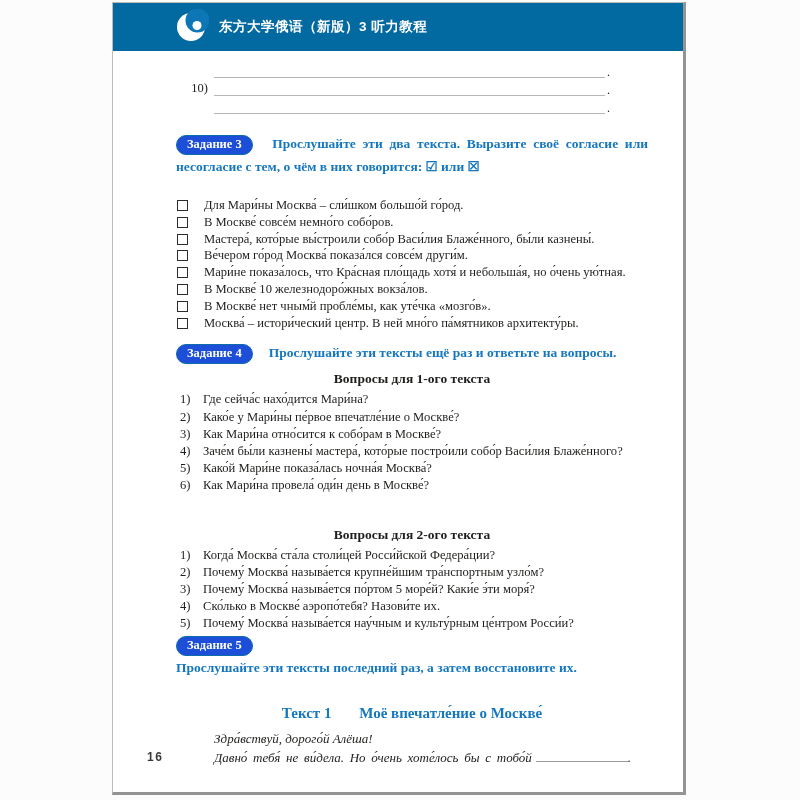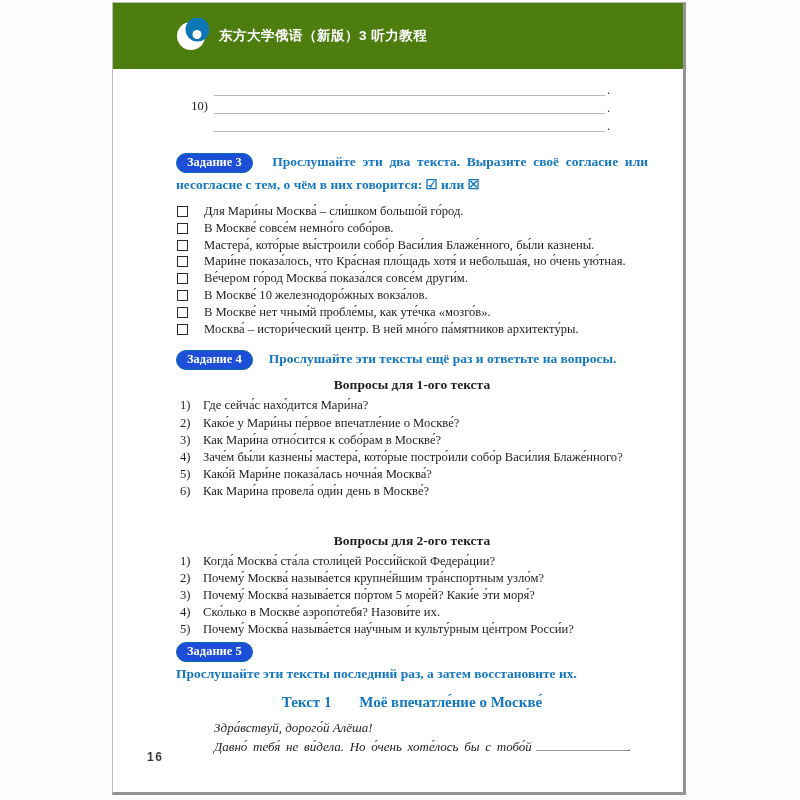--- a/index.html
+++ b/index.html
@@ -9,21 +9,21 @@
     font-family:"Liberation Serif","DejaVu Serif",serif;
     color:#1e1e1c;
   }
   .page{
     position:absolute;left:112px;top:2px;width:574px;height:793px;
     box-sizing:border-box;background:#ffffff;
     border-top:1px solid #bdbdbd;border-left:1px solid #bdbdbd;
     border-right:3px solid #949494;border-bottom:3px solid #949494;
   }
   .hdr{
-    height:66px;background:#4d7c0f;display:flex;align-items:center;
+    height:48px;background:#0369a1;display:flex;align-items:center;
     padding-left:60px;gap:10px;box-sizing:border-box;
   }
   .hdr-title{
     color:#ffffff;font-family:"Liberation Sans","DejaVu Sans",sans-serif;
     font-weight:bold;font-size:13.5px;letter-spacing:.5px;
   }
   .content{padding:0 35px 0 63px;}
   
   .fills{margin-top:10px;margin-right:38px;}
   .fi-row{display:flex;align-items:flex-end;height:17px;margin-bottom:1px;}
@@ -36,33 +36,33 @@
   .mt4{margin-top:10px;}
   .mt5{}
   .badge{
     display:inline-block;background:#1d4ed8;color:#ffffff;font-weight:bold;
     font-size:12.5px;line-height:15px;padding:1px 10px 2px;border-radius:10px;
     border:1px solid #0c6bab;margin-right:12px;white-space:nowrap;
   }
   .instr{color:#1577be;font-weight:bold;font-size:13.5px;}
   .nowrap{white-space:nowrap;}
   
-  .chk-list{margin-top:8px;}
+  .chk-list{margin-top:20px;}
   .chk-row{display:flex;align-items:flex-start;line-height:16.8px;font-size:12.6px;}
   .chk-box{width:9px;height:9px;border:1.2px solid #2c2c2c;margin:3px 16px 0 1px;flex:none;}
   
   .sec-heading{text-align:center;font-weight:bold;font-size:13.5px;margin:6px 0 4px;line-height:17px;}
   .sec-heading.gap{margin-top:31px;}
   .q-list{margin-top:2px;}
   .q-row{display:flex;align-items:flex-start;line-height:17.2px;font-size:12.6px;}
   .q-num{width:27px;flex:none;padding-left:4px;box-sizing:border-box;}
   
   .text1-heading{
     text-align:center;color:#1577be;font-weight:bold;font-size:15px;
-    margin-top:8px;line-height:20px;
+    margin-top:25px;line-height:20px;
   }
   .text1-label{margin-right:24px;}
   .letter{margin-left:38px;margin-top:7px;font-size:13px;line-height:18px;font-style:italic;}
   .letter-l2{word-spacing:2.5px;}
   .blank{
     display:inline-block;width:92px;height:13px;
     border-bottom:1px solid #9a9a9a;vertical-align:baseline;margin-left:4px;
   }
   .page-num{
     position:absolute;left:34px;bottom:28px;
@@ -119,25 +119,25 @@
       <div class="chk-row">
         <span class="chk-box"></span>
         <span>В Москве́ совсе́м немно́го собо́ров.</span>
       </div>
       <div class="chk-row">
         <span class="chk-box"></span>
         <span>Мастера́, кото́рые вы́строили собо́р Васи́лия Блаже́нного, бы́ли казнены́.</span>
       </div>
       <div class="chk-row">
         <span class="chk-box"></span>
+        <span>Ве́чером го́род Москва́ показа́лся совсе́м други́м.</span>
+      </div>
+      <div class="chk-row">
+        <span class="chk-box"></span>
         <span>Мари́не показа́лось, что Кра́сная пло́щадь хотя́ и небольша́я, но о́чень ую́тная.</span>
-      </div>
-      <div class="chk-row">
-        <span class="chk-box"></span>
-        <span>Ве́чером го́род Москва́ показа́лся совсе́м други́м.</span>
       </div>
       <div class="chk-row">
         <span class="chk-box"></span>
         <span>В Москве́ 10 железнодоро́жных вокза́лов.</span>
       </div>
       <div class="chk-row">
         <span class="chk-box"></span>
         <span>В Москве́ нет чным́й пробле́мы, как уте́чка «мозго́в».</span>
       </div>
       <div class="chk-row">

